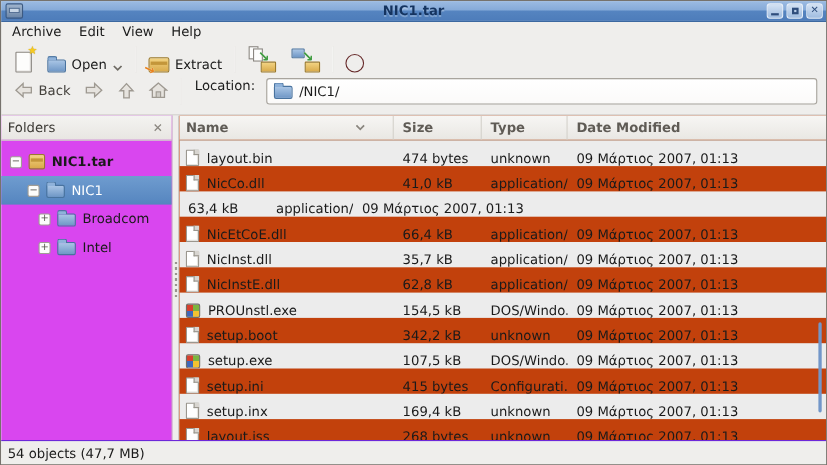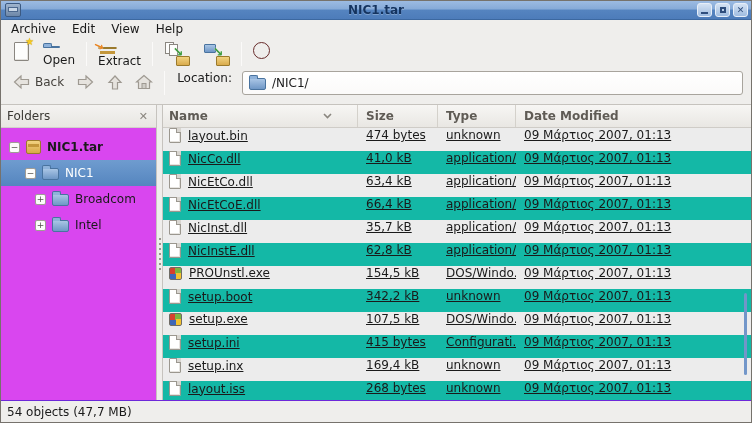--- a/index.html
+++ b/index.html
@@ -16,21 +16,21 @@
   .wbtn { width: 15px; height: 14px; border-radius: 3px; border: 1px solid #e6eef8; background: linear-gradient(#d4e2f3, #9fbce0); color: #2e4d7c; font-size: 9px; line-height: 12px; text-align: center; font-weight: bold; position: relative; }
   .wbtn .sq { display: inline-block; width: 6px; height: 6px; border: 2px solid #2e4d7c; margin-top: 3px; }
   .wbtn .bar { display: inline-block; width: 7px; height: 2px; background: #2e4d7c; margin-top: 8px; }
 
   
   .menubar { height: 17px; display: flex; align-items: center; padding-left: 2px; flex: none; }
   .menu-item { padding: 1px 8px; cursor: default; }
 
   
   .toolbar { height: 34px; display: flex; align-items: center; padding-left: 6px; flex: none; }
-  .tbtn { display: flex; align-items: flex-start; gap: 5px; padding: 3px 7px; border-radius: 3px; height: 30px; flex-direction: column; }
+  .tbtn { display: flex; align-items: flex-end; gap: 5px; padding: 3px 7px; border-radius: 3px; height: 30px; }
   .tsep { width: 1px; height: 24px; background: #d2cfca; border-right: 1px solid #fbfaf9; margin: 0 4px; }
   .icon-new { width: 15px; height: 19px; background: #fdfdfc; border: 1px solid #8a8680; border-radius: 1px; position: relative; box-shadow: inset -1px -1px 0 #e4e2de; }
   .icon-new::after { content:'★'; position: absolute; top: -7px; right: -6px; font-size: 10px; color: #f5c922; text-shadow: 0 0 1px #b08900; }
   .icon-folder { width: 17px; height: 12px; background: linear-gradient(#a9c5e5, #6f97c6); border: 1px solid #49739f; border-radius: 1px 2px 2px 2px; position: relative; margin-top: 4px; }
   .icon-folder::before { content:''; position: absolute; top: -4px; left: -1px; width: 7px; height: 3px; background: #8fb2da; border: 1px solid #49739f; border-bottom: none; border-radius: 2px 2px 0 0; }
   .chev { color: #6e6a63; }
   .icon-extract { width: 19px; height: 14px; background: linear-gradient(#f2d382, #d9ab4c); border: 1px solid #9b7a2c; border-radius: 2px; position: relative; margin-top: 5px; }
   .icon-extract::before { content:''; position: absolute; left: 1px; right: 1px; top: 3px; height: 3px; background: #c3963a; }
   .icon-extract::after { content:'→'; position: absolute; left: -5px; bottom: -5px; color: #e8821e; font-weight: bold; font-size: 12px; transform: rotate(25deg); text-shadow: 0 0 1px #fff; }
   .icon-add { width: 26px; height: 24px; position: relative; }
@@ -62,33 +62,33 @@
   .ticon { flex: none; margin-right: 6px; }
   .ticon.folder { width: 17px; height: 12px; background: linear-gradient(#a9c5e5, #6f97c6); border: 1px solid #49739f; border-radius: 1px 2px 2px 2px; position: relative; margin-top: 2px; }
   .ticon.folder::before { content:''; position: absolute; top: -4px; left: -1px; width: 7px; height: 3px; background: #8fb2da; border: 1px solid #49739f; border-bottom: none; border-radius: 2px 2px 0 0; }
   .ticon.archive { width: 15px; height: 14px; background: linear-gradient(#f2d382, #d9a94a); border: 1px solid #9b7a2c; border-radius: 2px; position: relative; }
   .ticon.archive::before { content:''; position: absolute; left: 1px; right: 1px; top: 3px; height: 3px; background: #c3963a; }
   .tlabel.bold { font-weight: bold; }
 
   .splitter { width: 6px; flex: none; background: #efeeec; border-right: 1px solid #c6c3be; position: relative; }
   .splitter::after { content:''; position: absolute; left: 2px; top: 45%; width: 2px; height: 34px; background: repeating-linear-gradient(#98948d 0 2px, transparent 2px 5px); }
 
-  .filelist { flex: 1; position: relative; display: flex; flex-direction: column; overflow: hidden; background: #14b8a6; }
+  .filelist { flex: 1; position: relative; display: flex; flex-direction: column; overflow: hidden; background: #c2410c; }
   .list-header { height: 23px; flex: none; display: flex; background: linear-gradient(#f7f6f4, #e9e7e3); border-bottom: 1px solid #cfccc7; font-weight: bold; color: #5f5b55; }
   .hcell { display: flex; align-items: center; padding: 0 8px; border-right: 1px solid #d4d1cb; }
   .hcell.col-name { padding-left: 6px; }
   .hcell:last-child { border-right: none; align-items: center; }
   .sort-chev { margin-left: auto; margin-right: 16px; }
   .col-name { width: 195px; flex: none; }
   .col-size { width: 80px; flex: none; }
   .col-type { width: 78px; flex: none; }
   .col-date { flex: 1; }
 
   .list-body { flex: 1; overflow: hidden; }
-  .frow { height: 23px; display: flex; align-items: flex-start; text-decoration: underline; }
+  .frow { height: 23px; display: flex; align-items: flex-end; }
   .frow.stripe { background: #ececec; }
   .cell { padding: 0 8px; white-space: nowrap; overflow: hidden; }
   .cell.col-name { display: flex; align-items: center; gap: 7px; padding-left: 6px; }
   .ficon { flex: none; }
   .ficon.file { width: 12px; height: 15px; background: #fff; border: 1px solid #9b978f; border-radius: 1px; position: relative; box-shadow: inset -1px -1px 0 #e6e4e0; }
   .ficon.file::before { content:''; position: absolute; top: -1px; right: -1px; width: 4px; height: 4px; background: #d8d5d0; border-left: 1px solid #9b978f; border-bottom: 1px solid #9b978f; }
   .ficon.exe { width: 13px; height: 13px; border: 1px solid #6f6c66; border-radius: 2px; background: conic-gradient(#7cb540 0 25%, #f3c230 25% 50%, #3f67b8 50% 75%, #d6402e 75% 100%); }
   .scroll-thumb { position: absolute; right: 4px; top: 188px; width: 3px; height: 82px; background: #7296c9; border-radius: 2px; }
 
   
@@ -251,24 +251,20 @@
           <div class="frow">
             <div class="cell col-name">
               <span class="ficon file"></span>
               <span>NicCo.dll</span>
             </div>
             <div class="cell col-size">41,0 kB</div>
             <div class="cell col-type">application/...</div>
             <div class="cell col-date">09 Μάρτιος 2007, 01:13</div>
           </div>
           <div class="frow stripe">
-            <div class="cell col-name">
-              <span class="ficon file"></span>
-              <span>NicEtCo.dll</span>
-            </div>
             <div class="cell col-size">63,4 kB</div>
             <div class="cell col-type">application/...</div>
             <div class="cell col-date">09 Μάρτιος 2007, 01:13</div>
           </div>
           <div class="frow">
             <div class="cell col-name">
               <span class="ficon file"></span>
               <span>NicEtCoE.dll</span>
             </div>
             <div class="cell col-size">66,4 kB</div>

